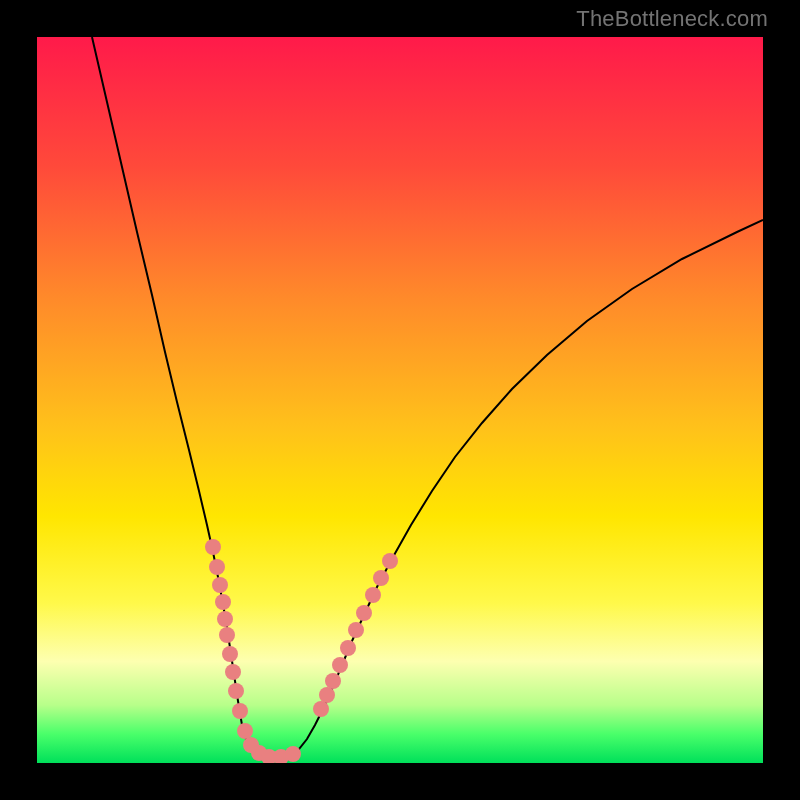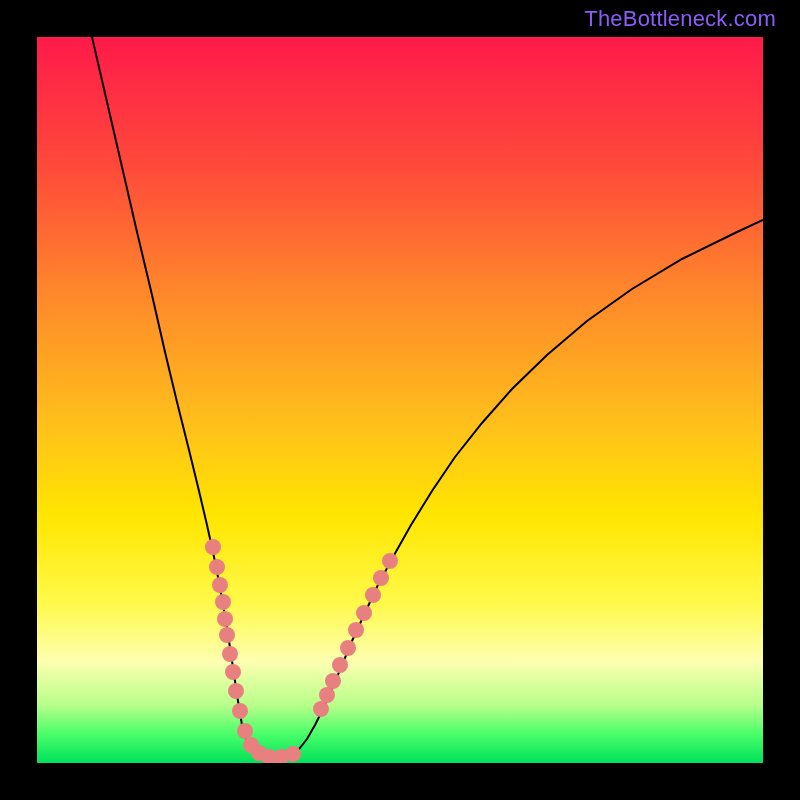--- a/index.html
+++ b/index.html
@@ -33,24 +33,24 @@
       #fff94a 78%,
       #fdffb0 86%,
       #b8ff8a 92%,
       #4aff6a 96%,
       #00e05a 100%
     );
   }
   .attribution {
     position: absolute;
     top: 6px;
-    right: 24px;
+    right: 32px;
     font-family: Arial, Helvetica, sans-serif;
     font-size: 22px;
-    color: #8b5cf6;
+    color: #737373;
     font-weight: 500;
     letter-spacing: 0.2px;
   }
   svg.curve {
     position: absolute;
     top: 0;
     left: 0;
     width: 726px;
     height: 726px;
   }

